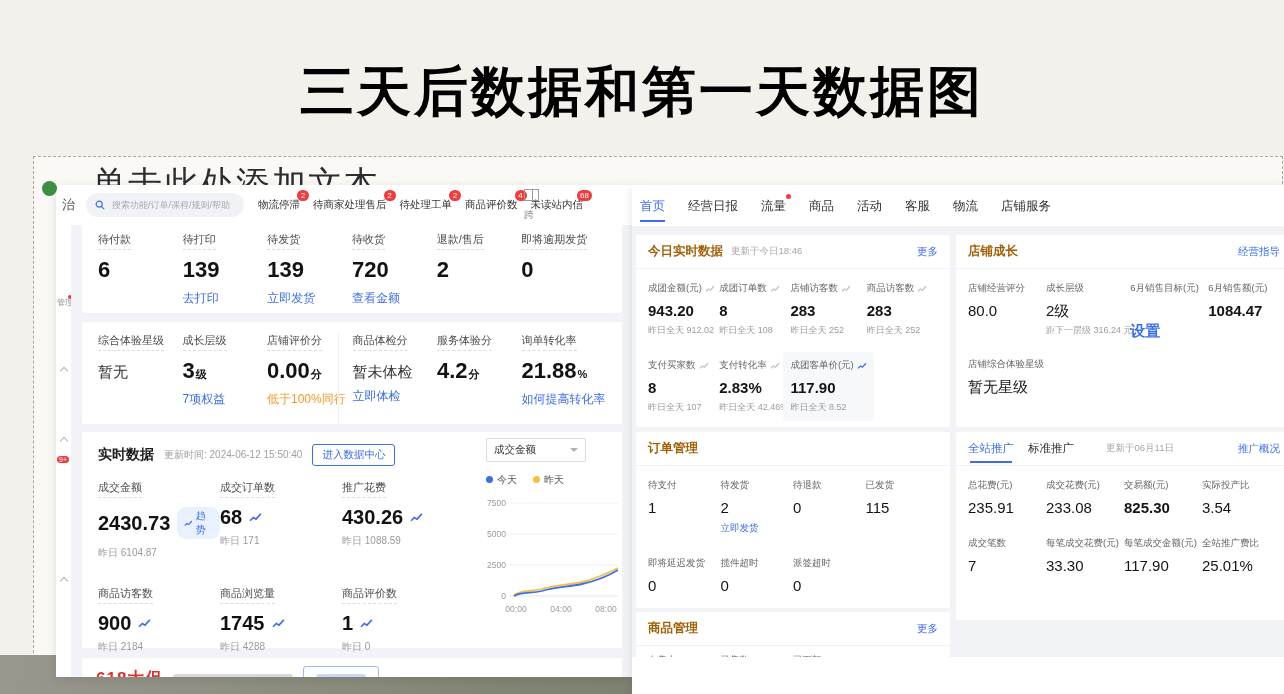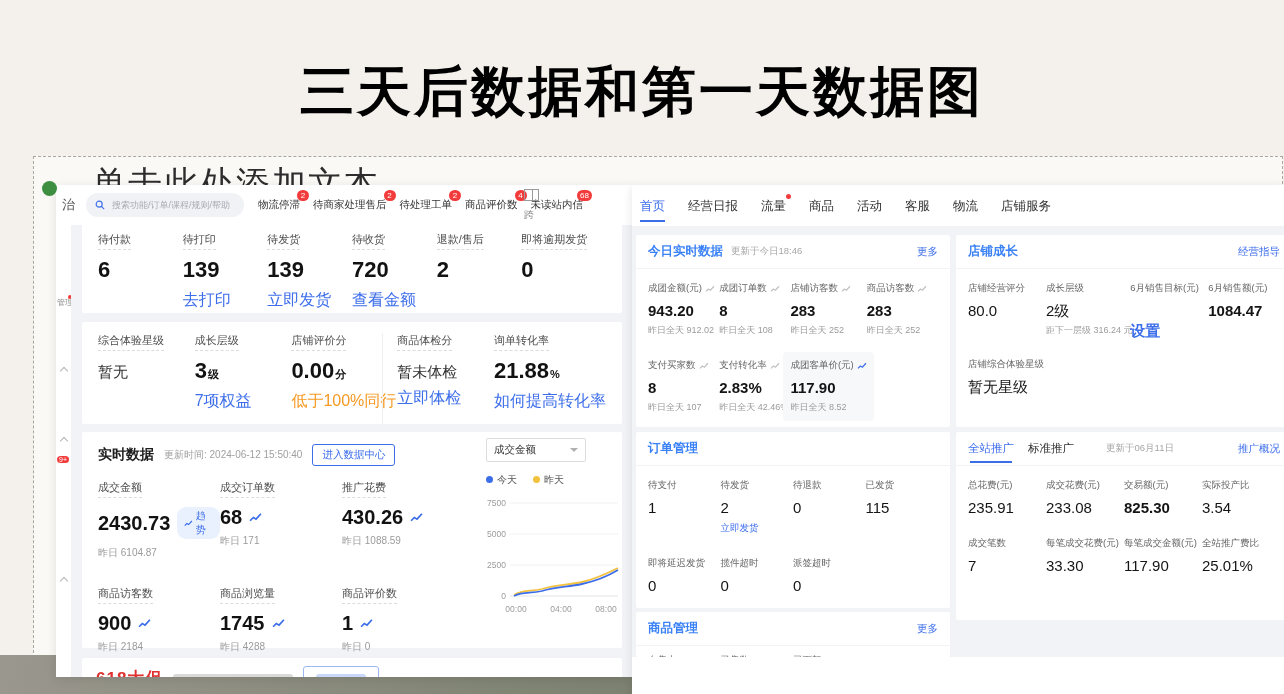--- a/index.html
+++ b/index.html
@@ -62,21 +62,21 @@
   .c4{left:11px;top:433px;width:540px;height:40px;box-sizing:border-box;padding:10px 14px;
     display:flex;align-items:center;gap:10px;}
 
   .lbl{font-size:11px;color:#4c4c4c;align-self:flex-start;display:inline-block;
     border-bottom:1px dashed #dcdcdc;padding-bottom:2px;white-space:nowrap;}
   .cell{display:flex;flex-direction:column;align-items:flex-start;}
   .val{font-size:22px;font-weight:700;color:#121212;margin-top:9px;line-height:1;}
   .val small{font-size:11px;font-weight:700;margin-left:1px;}
   .val-sm{font-size:15px;font-weight:400;color:#333;margin-top:13px;line-height:1;}
   .blue{color:#3d6eea;}
-  .link{font-size:16px;color:#3d6eea;margin-top:9px;cursor:pointer;white-space:nowrap;}
+  .link{font-size:12px;color:#3d6eea;margin-top:9px;cursor:pointer;white-space:nowrap;}
   .link.orange{color:#f59a23;}
   .yst{font-size:10px;color:#9b9b9b;margin-top:7px;white-space:nowrap;}
 
   .rt-head{display:flex;align-items:center;gap:10px;}
   .rt-title{font-size:14px;font-weight:700;color:#1c1c1c;}
   .rt-upd{font-size:10px;color:#a0a0a0;}
   .rt-btn{font-size:10.5px;color:#3d6eea;border:1px solid #3d6eea;border-radius:3px;
     padding:3px 9px;background:#fff;cursor:pointer;white-space:nowrap;}
   .rt-metrics{position:absolute;left:16px;top:48px;display:grid;
     grid-template-columns:122px 122px 122px;grid-row-gap:26px;}
@@ -108,21 +108,21 @@
     align-items:center;gap:23px;padding-left:8px;box-sizing:border-box;border-bottom:1px solid #f2f2f2;}
   .rd-tab{position:relative;font-size:12.5px;color:#333;cursor:pointer;white-space:nowrap;
     height:42px;line-height:42px;}
   .rd-tab.active{color:#3d6eea;}
   .rd-tab.active:after{content:"";position:absolute;left:0;right:0;bottom:5px;height:2px;background:#3d6eea;}
   .tab-dot{position:absolute;top:9px;right:-5px;width:5px;height:5px;border-radius:50%;background:#f23c3c;}
   .rd-content{position:absolute;left:0;top:42px;width:100%;height:430px;background:#f2f3f6;}
 
   .rcard{position:absolute;background:#fff;border-radius:2px;overflow:hidden;}
   .rcard-head{display:flex;align-items:center;height:33px;padding:0 12px;border-bottom:1px solid #f3f3f3;gap:8px;}
-  .rcard-title{font-size:12.5px;font-weight:700;color:#3b82f6;}
+  .rcard-title{font-size:12.5px;font-weight:700;color:#a16207;}
   .rcard-upd{font-size:9.5px;color:#a6a6a6;}
   .rcard-link{margin-left:auto;font-size:10.5px;color:#3d6eea;cursor:pointer;white-space:nowrap;}
   .rgrid{display:grid;padding:13px 12px 0;grid-row-gap:22px;}
   .g4{grid-template-columns:1fr 1fr 1fr 1fr;}
   .rcell{display:flex;flex-direction:column;align-items:flex-start;position:relative;}
   .rcell.hl{background:#f7f8fa;border-radius:4px;margin:-7px;padding:7px;}
   .rlbl{font-size:9.5px;color:#666;white-space:nowrap;display:flex;align-items:center;gap:3px;}
   .rlbl .ti{width:10px;height:8px;color:#c2c2c2;}
   .rlbl .ti.b{color:#3d6eea;}
   .rval{font-size:15px;font-weight:700;color:#141414;margin-top:8px;line-height:1;}
@@ -231,20 +231,24 @@
         </div>
         <div class="cell">
           <span class="lbl">店铺评价分</span>
           <span class="val"><span>0.00</span><small>分</small></span>
           <span class="link orange">低于100%同行</span>
         </div>
         <div class="cell divided">
           <span class="lbl">商品体检分</span>
           <span class="val-sm">暂未体检</span>
           <span class="link">立即体检</span>
+        </div>
+        <div class="cell">
+          <span class="lbl">服务体验分</span>
+          <span class="val"><span>4.2</span><small>分</small></span>
         </div>
         <div class="cell">
           <span class="lbl">询单转化率</span>
           <span class="val"><span>21.88</span><small>%</small></span>
           <span class="link">如何提高转化率</span>
         </div>
       </div>
 
       <div class="card c3">
         <div class="rt-head">

